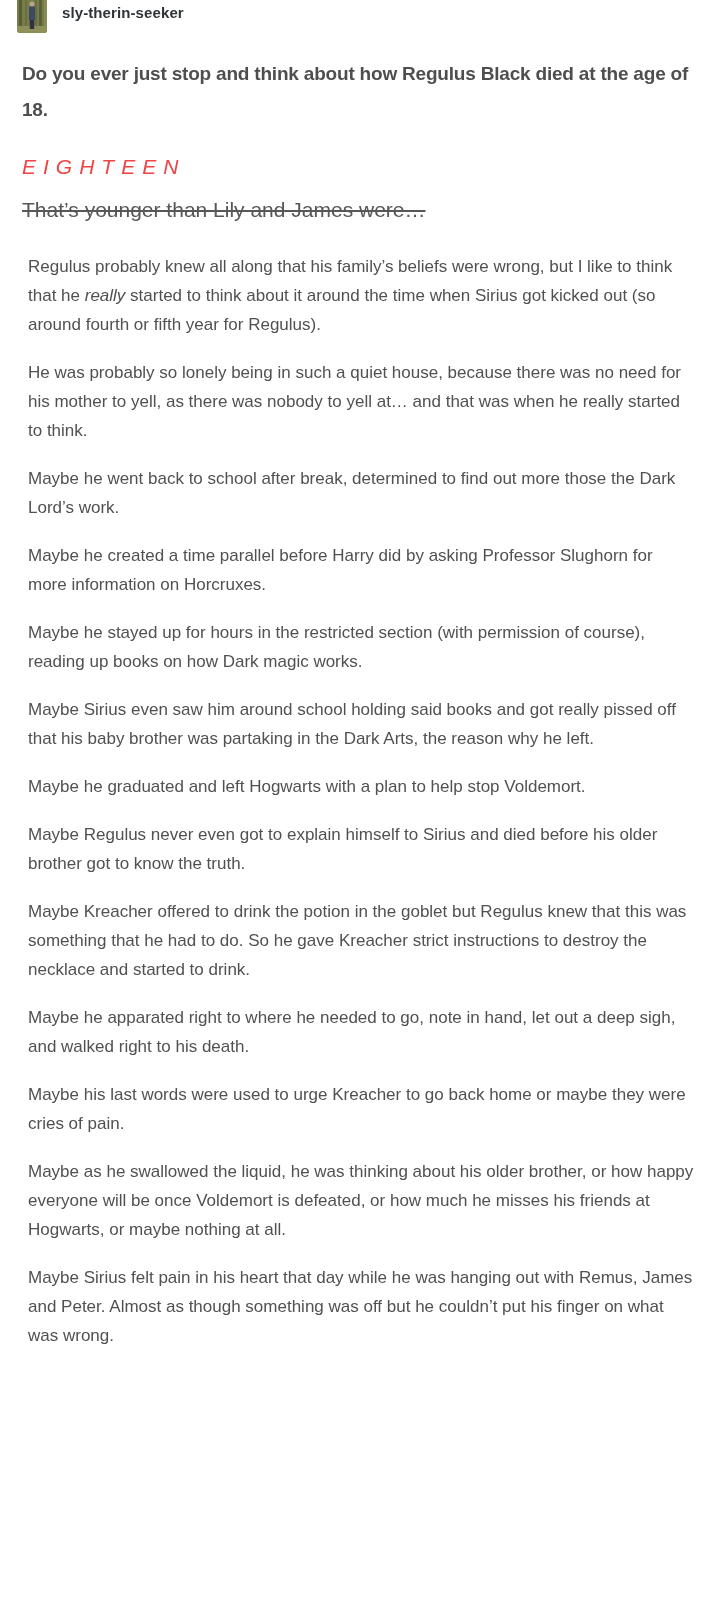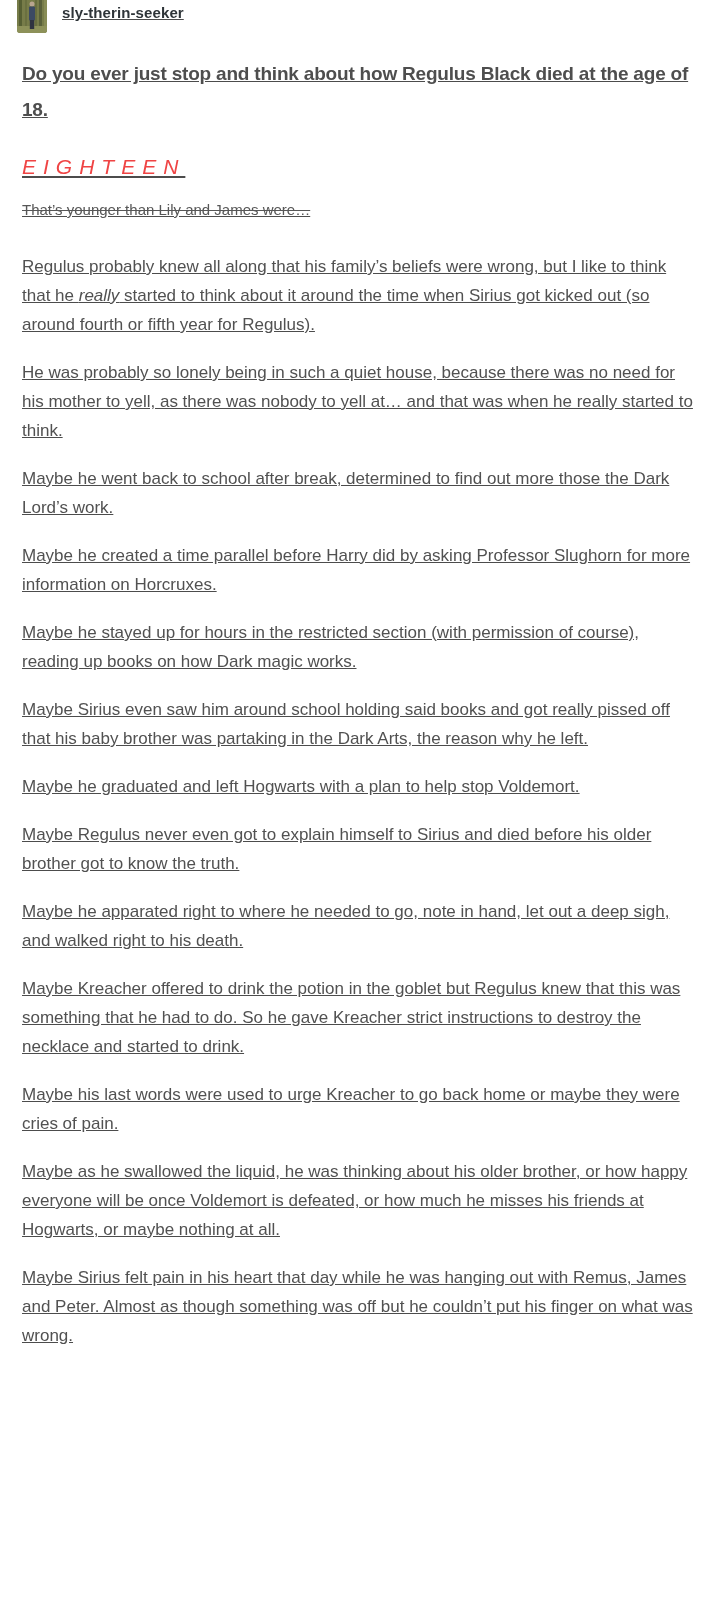--- a/index.html
+++ b/index.html
@@ -10,21 +10,20 @@
   body {
     width: 720px;
     font-family: "Liberation Sans", sans-serif;
     color: #4c4c4c;
     -webkit-font-smoothing: antialiased;
   }
   .page {
     width: 720px;
     background: #ffffff;
     padding-bottom: 12px;
-    text-decoration: underline;
   }
   .post-header {
     display: flex;
     align-items: flex-start;
     height: 34px;
     padding-left: 17px;
     overflow: hidden;
   }
   .avatar {
     width: 30px;
@@ -58,27 +57,27 @@
   }
   .eighteen {
     margin: 27px 0 0 0;
     font-style: italic;
     font-size: 21px;
     letter-spacing: 7px;
     color: #ef4444;
   }
   .strike {
     margin: 16px 0 28px 0;
-    font-size: 15px;
+    font-size: 21px;
     line-height: 29px;
     text-decoration: line-through;
     color: #575757;
   }
   .para {
-    margin: 0 0 19px 0;
+    margin: 0 0 19px 6px;
     font-size: 17px;
     line-height: 29px;
     color: #515151;
   }
   .para em { font-style: italic; }
 </style>
 </head>
 <body>
 
 <div class="page">
@@ -111,21 +110,21 @@
 
     <p class="para"><span>Regulus probably knew all along that his family’s beliefs were wrong, but I like to think that he </span><em>really</em><span> started to think about it around the time when Sirius got kicked out (so around fourth or fifth year for Regulus).</span></p>
 
     <p class="para">He was probably so lonely being in such a quiet house, because there was no need for his mother to yell, as there was nobody to yell at… and that was when he really started to think.</p>
     <p class="para">Maybe he went back to school after break, determined to find out more those the Dark Lord’s work.</p>
     <p class="para">Maybe he created a time parallel before Harry did by asking Professor Slughorn for more information on Horcruxes.</p>
     <p class="para">Maybe he stayed up for hours in the restricted section (with permission of course), reading up books on how Dark magic works.</p>
     <p class="para">Maybe Sirius even saw him around school holding said books and got really pissed off that his baby brother was partaking in the Dark Arts, the reason why he left.</p>
     <p class="para">Maybe he graduated and left Hogwarts with a plan to help stop Voldemort.</p>
     <p class="para">Maybe Regulus never even got to explain himself to Sirius and died before his older brother got to know the truth.</p>
+    <p class="para">Maybe Kreacher offered to drink the potion in the goblet but Regulus knew that this was something that he had to do. So he gave Kreacher strict instructions to destroy the necklace and started to drink.</p>
     <p class="para">Maybe he apparated right to where he needed to go, note in hand, let out a deep sigh, and walked right to his death.</p>
-    <p class="para">Maybe Kreacher offered to drink the potion in the goblet but Regulus knew that this was something that he had to do. So he gave Kreacher strict instructions to destroy the necklace and started to drink.</p>
     <p class="para">Maybe his last words were used to urge Kreacher to go back home or maybe they were cries of pain.</p>
     <p class="para">Maybe as he swallowed the liquid, he was thinking about his older brother, or how happy everyone will be once Voldemort is defeated, or how much he misses his friends at Hogwarts, or maybe nothing at all.</p>
     <p class="para">Maybe Sirius felt pain in his heart that day while he was hanging out with Remus, James and Peter. Almost as though something was off but he couldn’t put his finger on what was wrong.</p>
 
   </main>
 
 </div>
 
 </body></html>

